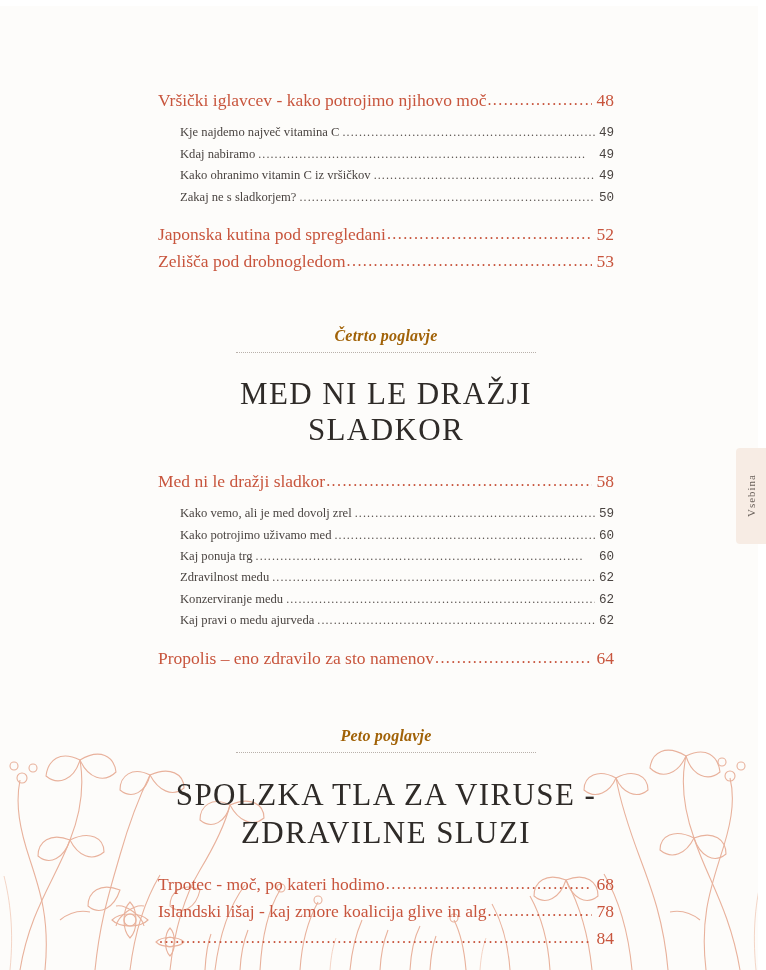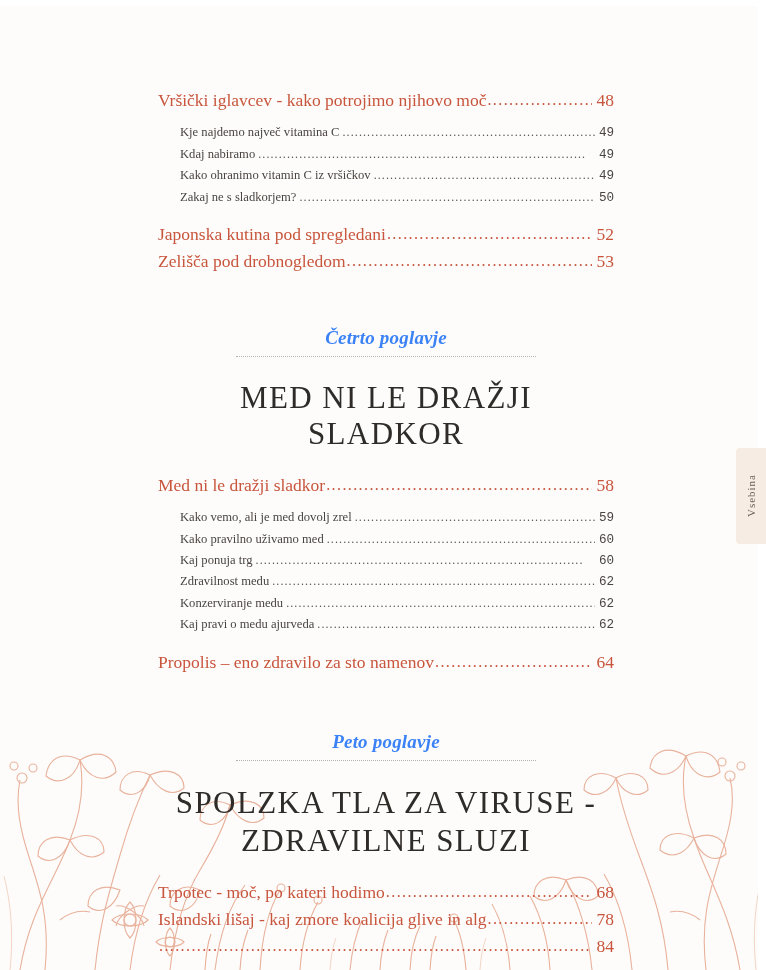--- a/index.html
+++ b/index.html
@@ -96,24 +96,24 @@
     text-align: right;
     font-family: Liberation Mono, monospace;
   }
   .gap-after-subs { height: 14px; }
 
   
   .chapter {
     text-align: center;
   }
   .chapter-label {
-    color: #3b82f6;
+    color: #a16207;
     font-style: italic;
     font-weight: bold;
-    font-size: 19px;
+    font-size: 16px;
     letter-spacing: 0.2px;
     margin-bottom: 7px;
   }
   .rule {
     width: 300px;
     height: 1px;
     margin: 0 auto;
     border-top: 1px dotted #b9b1ab;
   }
   .chapter-title {
@@ -308,21 +308,21 @@
       <span class="dots">................................................................................</span>
       <span class="page-num">58</span>
     </div>
     <div class="sub-list">
       <div class="sub">
         <span class="title">Kako vemo, ali je med dovolj zrel</span>
         <span class="dots">................................................................................</span>
         <span class="page-num">59</span>
       </div>
       <div class="sub">
-        <span class="title">Kako pravilno uživamo med</span>
+        <span class="title">Kako potrojimo uživamo med</span>
         <span class="dots">................................................................................</span>
         <span class="page-num">60</span>
       </div>
       <div class="sub">
         <span class="title">Kaj ponuja trg</span>
         <span class="dots">................................................................................</span>
         <span class="page-num">60</span>
       </div>
       <div class="sub">
         <span class="title">Zdravilnost medu</span>

